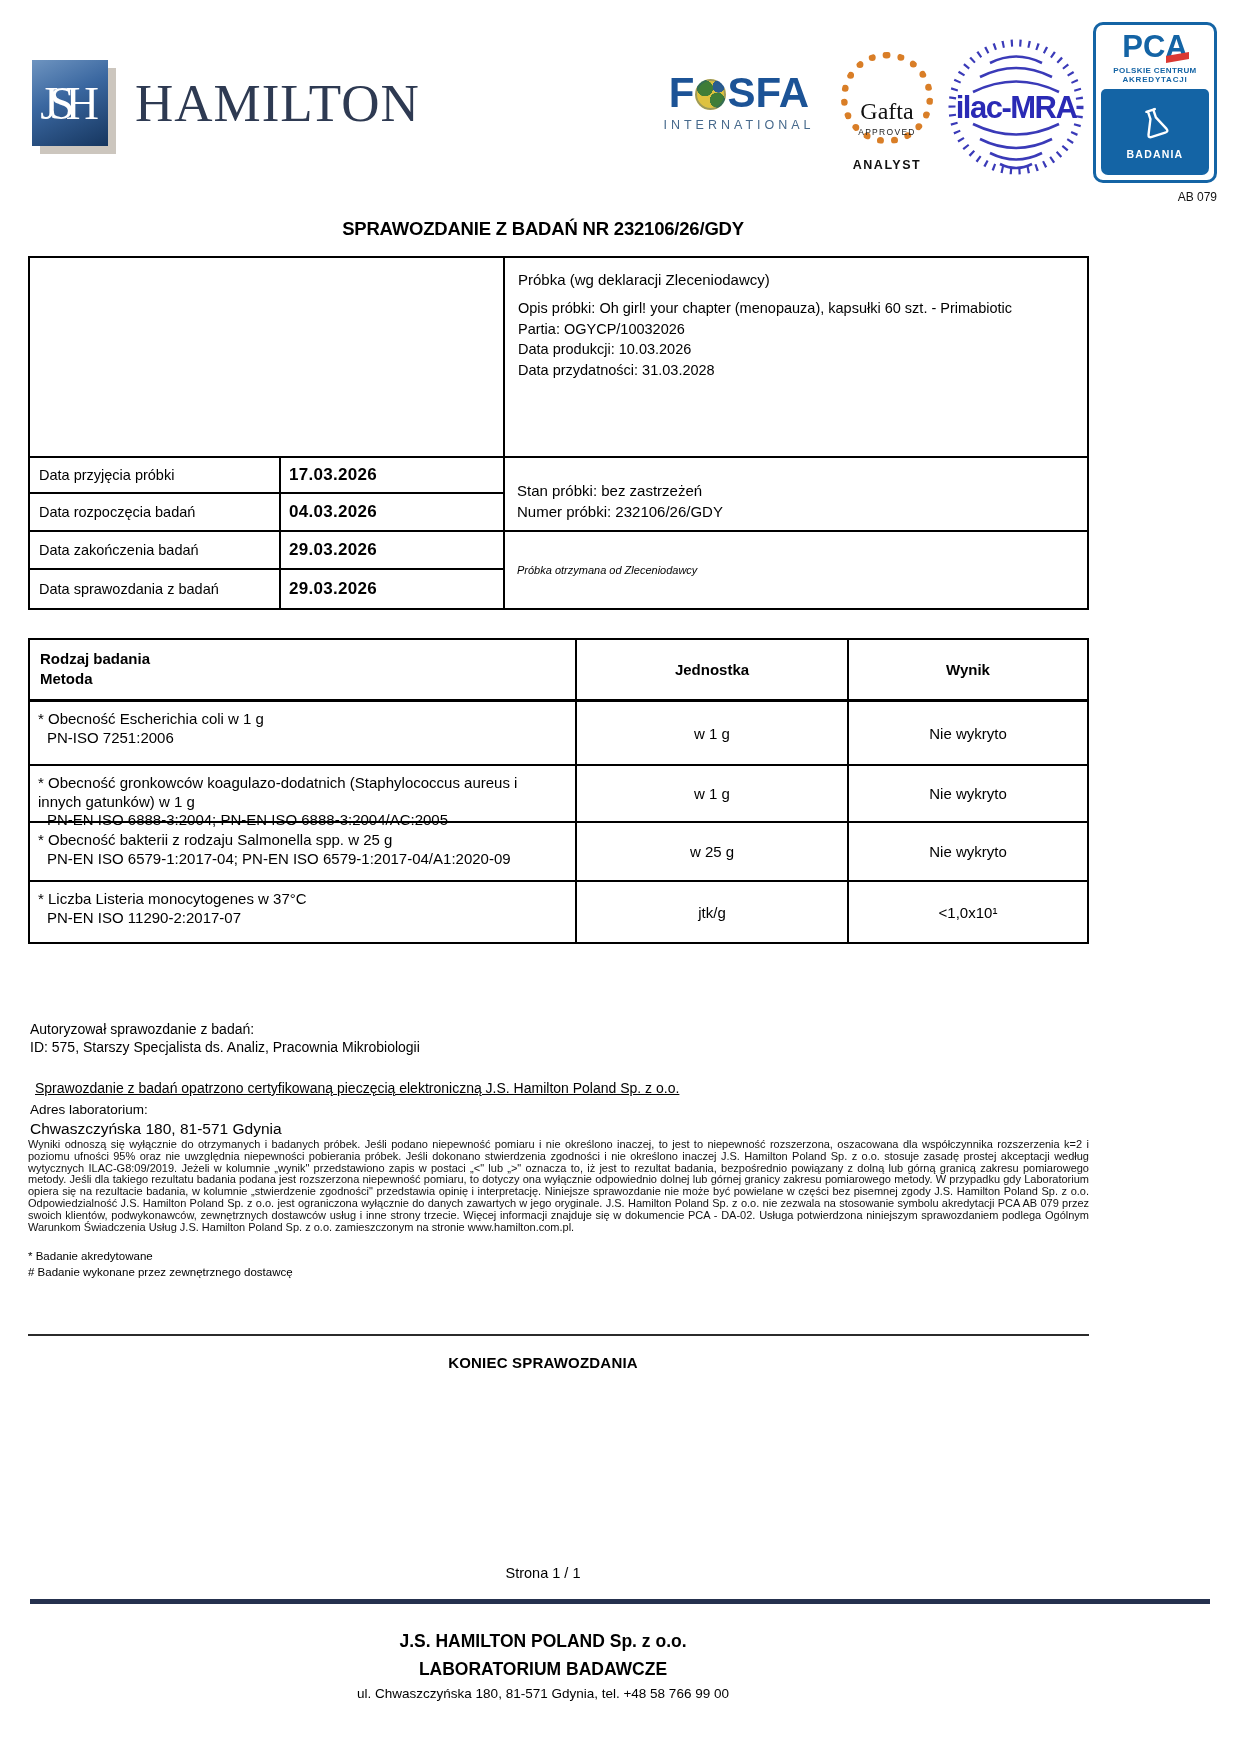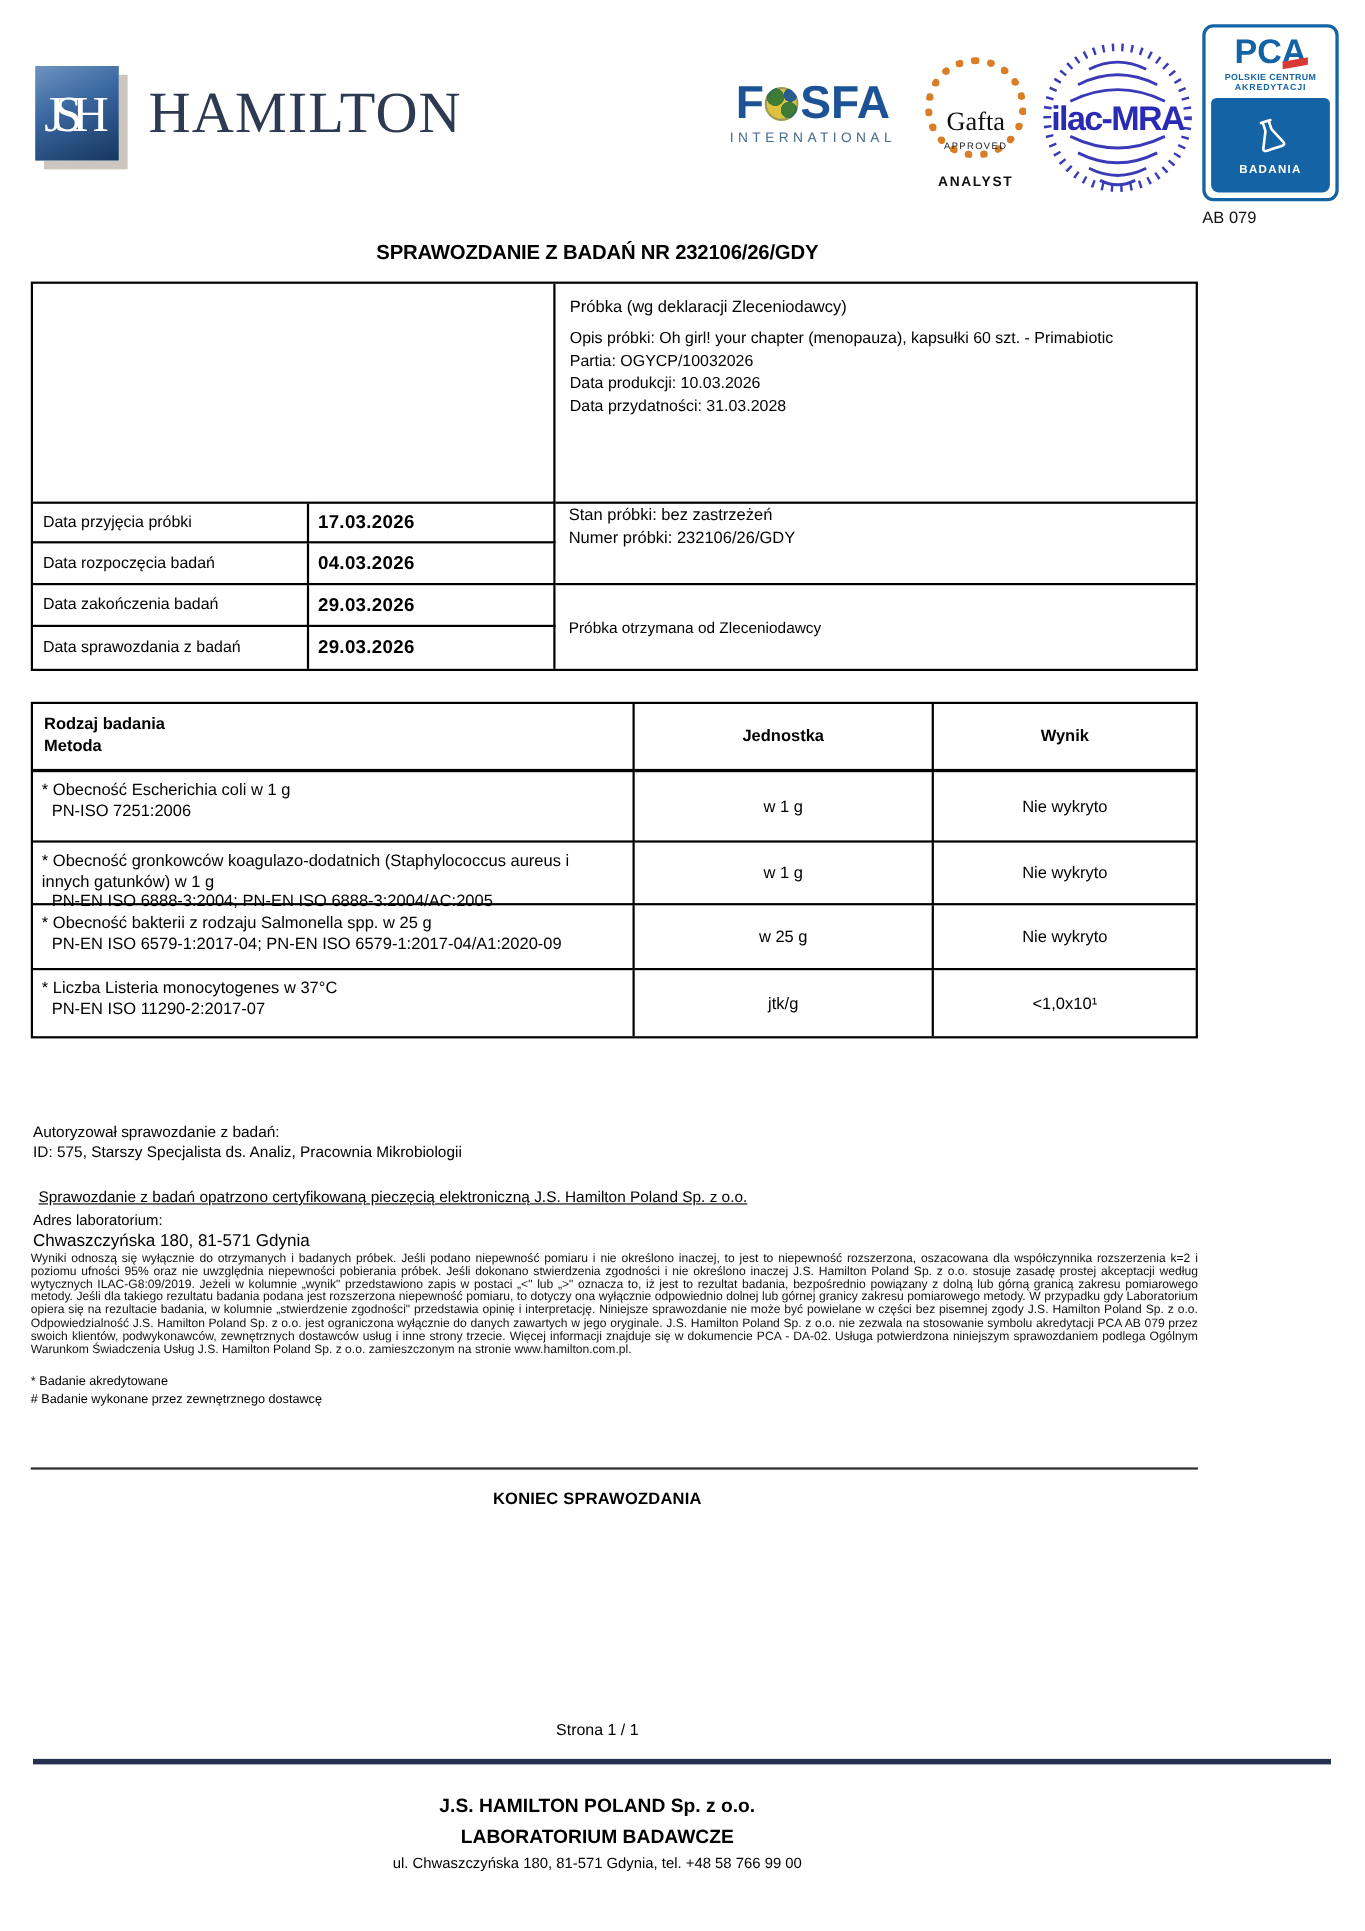--- a/index.html
+++ b/index.html
@@ -34,40 +34,40 @@
 
   .pca { position:absolute; left:1093px; top:22px; width:124px; }
   .pca-box { border:3px solid #1464a5; border-radius:10px; background:#fff; padding:6px 5px 5px; box-sizing:border-box; text-align:center; }
   .pca-word { font-size:31px; font-weight:bold; color:#1464a5; line-height:1; position:relative; display:inline-block; }
   .pca-word::after { content:""; position:absolute; right:-1px; bottom:1px; width:23px; height:7px; background:#da3832; transform:skewY(-10deg); }
   .pca-l1 { margin-top:4px; font-size:8px; font-weight:bold; color:#1464a5; letter-spacing:0.4px; }
   .pca-l2 { font-size:8px; font-weight:bold; color:#1464a5; letter-spacing:0.8px; }
   .pca-blue { margin-top:5px; background:#1464a5; border-radius:5px 5px 7px 7px; height:86px;
               display:flex; flex-direction:column; align-items:center; justify-content:center; gap:5px; }
   .pca-badania { color:#fff; font-size:10.5px; font-weight:bold; letter-spacing:1.2px; }
-  .pca-ab { text-align:left; margin-top:7px; font-size:15px; color:#111; }
+  .pca-ab { text-align:right; margin-top:7px; font-size:12px; color:#111; }
 
   
   .title { position:absolute; left:28px; top:218px; width:1030px; margin:0; text-align:center;
            font-size:18.5px; font-weight:bold; letter-spacing:-0.2px; }
 
   
   .t1 { position:absolute; left:28px; top:256px; width:1061px; height:354px; box-sizing:border-box;
         display:grid; grid-template-columns:251px 224px 1fr; grid-template-rows:200px 36px 38px 38px auto;
         border:2px solid #000; font-size:15px; }
   .t1 > div { box-sizing:border-box; }
   .t1-client  { grid-area:1/1/2/3; border-right:2px solid #000; border-bottom:2px solid #000; }
   .t1-sample  { grid-area:1/3/2/4; border-bottom:2px solid #000; padding:13px 6px 0 13px; }
   .t1-sheading { margin-bottom:10px; font-size:15px; }
   .t1-sline { font-size:14.5px; line-height:20.5px; }
   .t1-lbl { grid-column:1; border-right:2px solid #000; border-bottom:2px solid #000; display:flex; align-items:center; padding-left:9px; font-size:14.5px; }
   .t1-val { grid-column:2; border-right:2px solid #000; border-bottom:2px solid #000; display:flex; align-items:center; padding-left:8px; font-weight:bold; font-size:17px; letter-spacing:0.3px; }
   .r1 { grid-row:2; } .r2 { grid-row:3; } .r3 { grid-row:4; } .r4 { grid-row:5; border-bottom:none; }
-  .t1-status   { grid-area:2/3/4/4; border-bottom:2px solid #000; padding:0 12px 0; line-height:21px; font-size:15px; }
-  .t1-received { grid-area:4/3/6/4; display:flex; align-items:center; padding-left:12px; font-size:14px; }
+  .t1-status   { grid-area:2/3/4/4; border-bottom:2px solid #000; padding:22px 12px 0; line-height:21px; font-size:15px; }
+  .t1-received { grid-area:4/3/6/4; display:flex; align-items:center; padding-left:12px; font-size:11px;font-style:italic; }
 
   
   .t2 { position:absolute; left:28px; top:638px; width:1061px; box-sizing:border-box;
         display:grid; grid-template-columns:547px 272px 1fr; grid-template-rows:62px 64px 57px 59px 60px;
         border:2px solid #000; font-size:15px; }
   .t2 > div { box-sizing:border-box; }
   .t2 .hcell { border-bottom:3px solid #000; font-weight:bold; }
   .t2-h1 { grid-area:1/1; border-right:2px solid #000; padding:9px 10px; line-height:20px; }
   .t2-h2 { grid-area:1/2; border-right:2px solid #000; display:flex; align-items:center; justify-content:center; }
   .t2-h3 { grid-area:1/3; display:flex; align-items:center; justify-content:center; }

